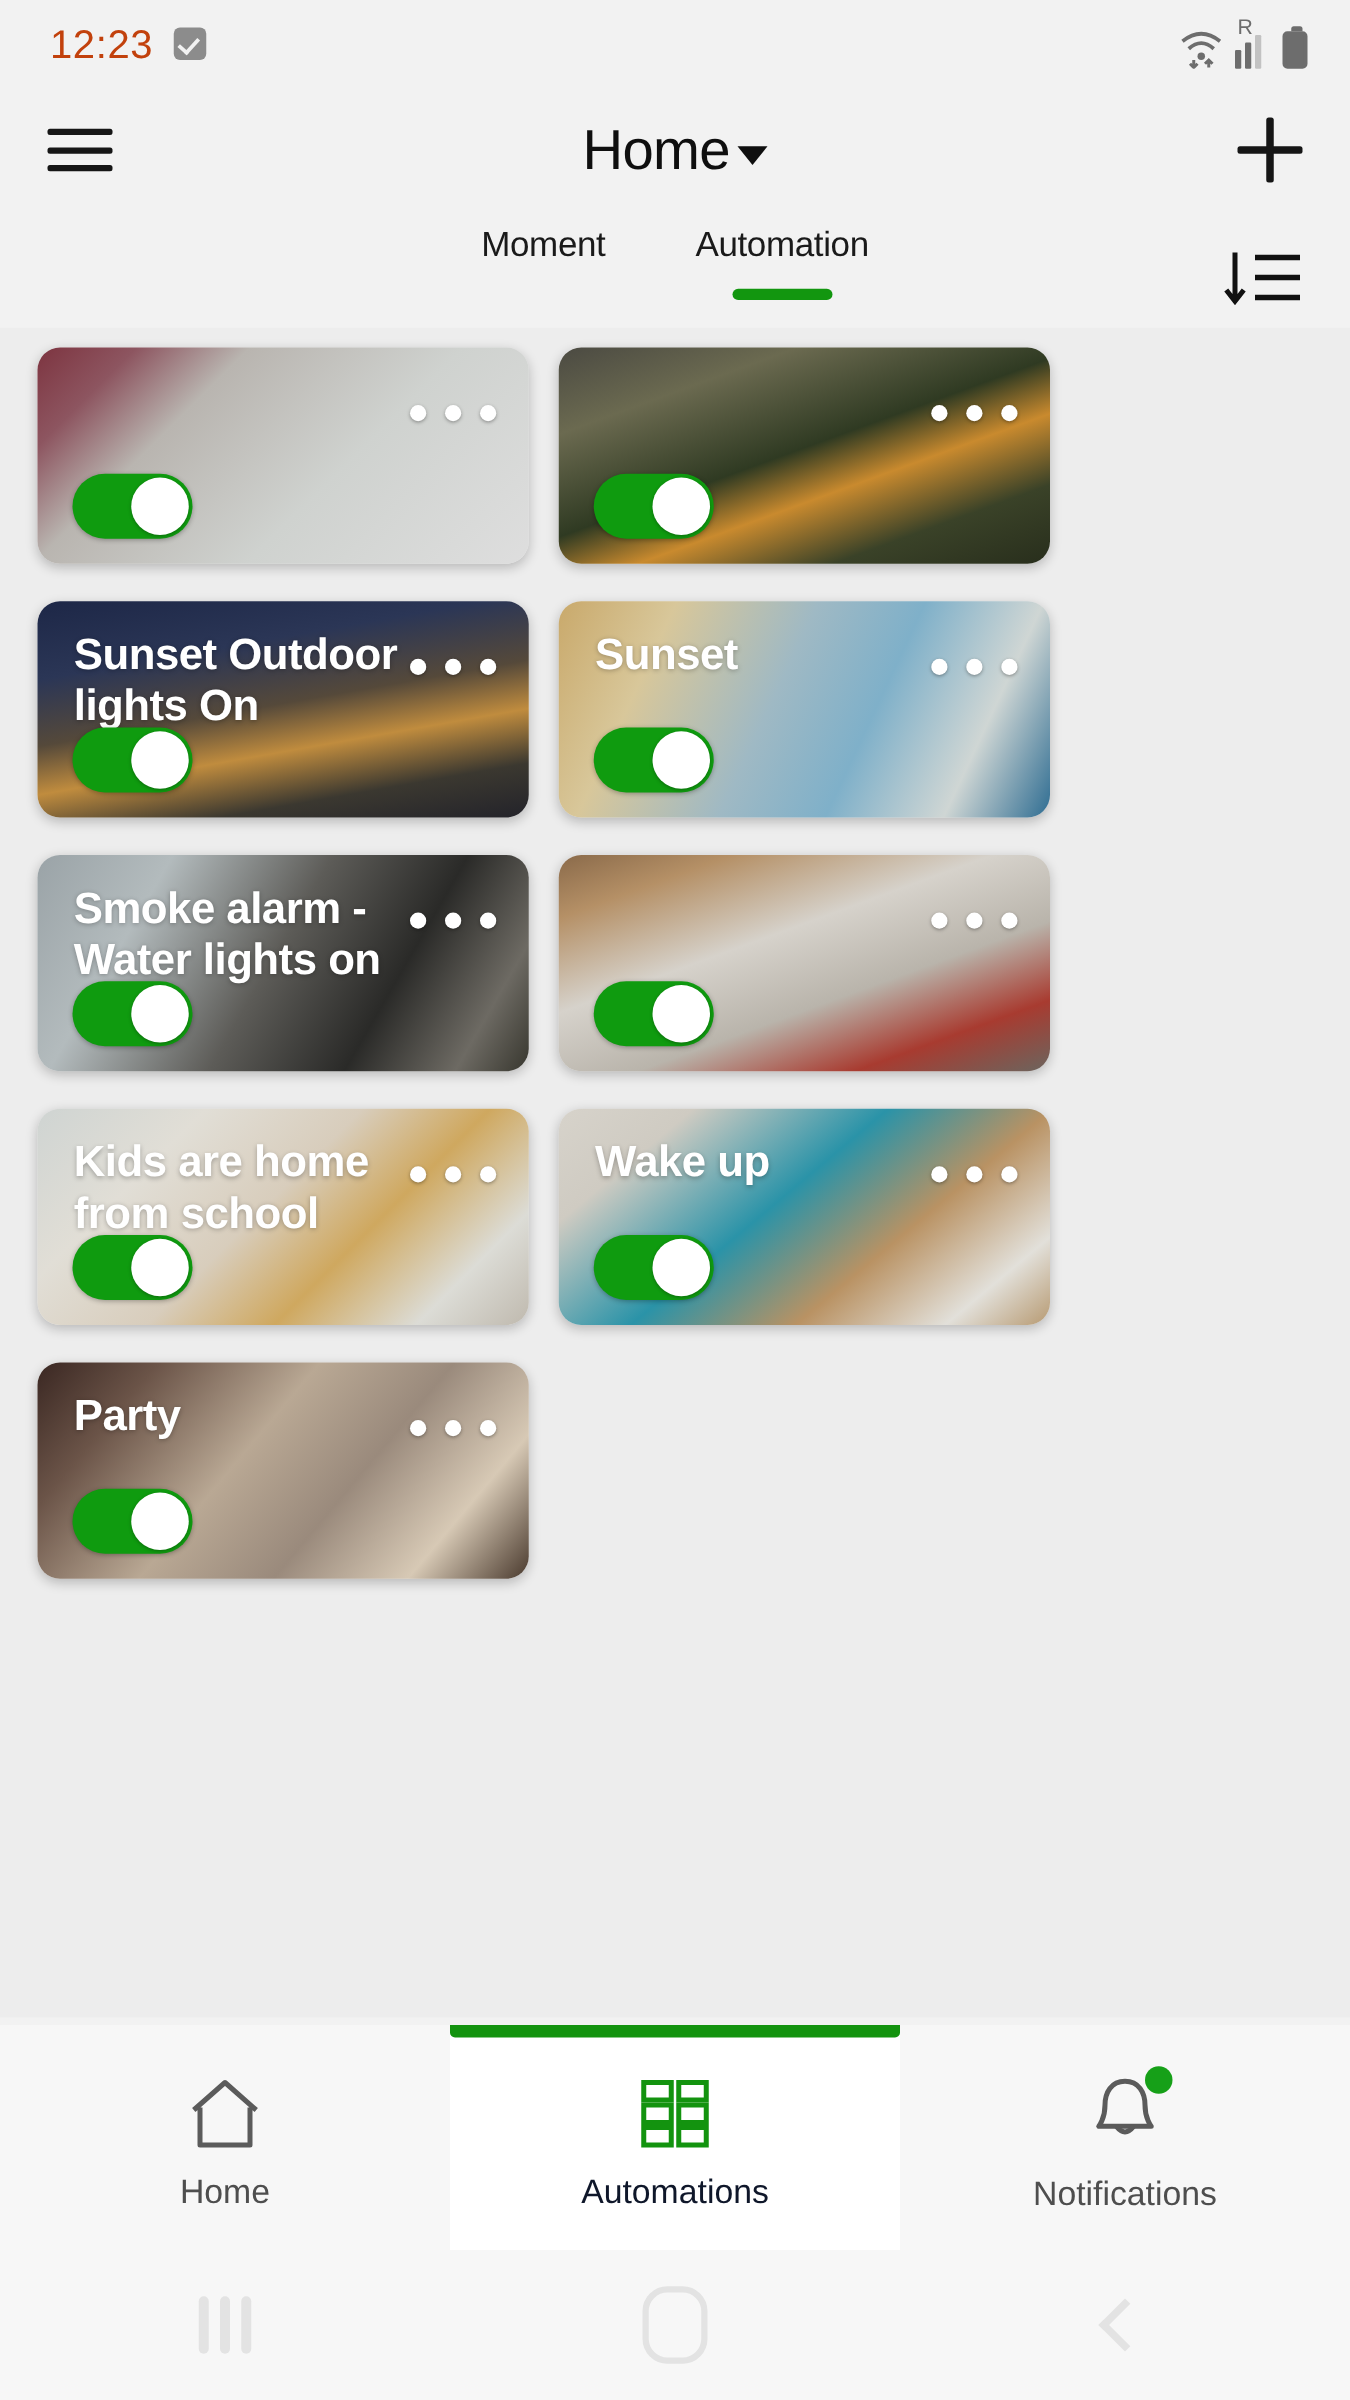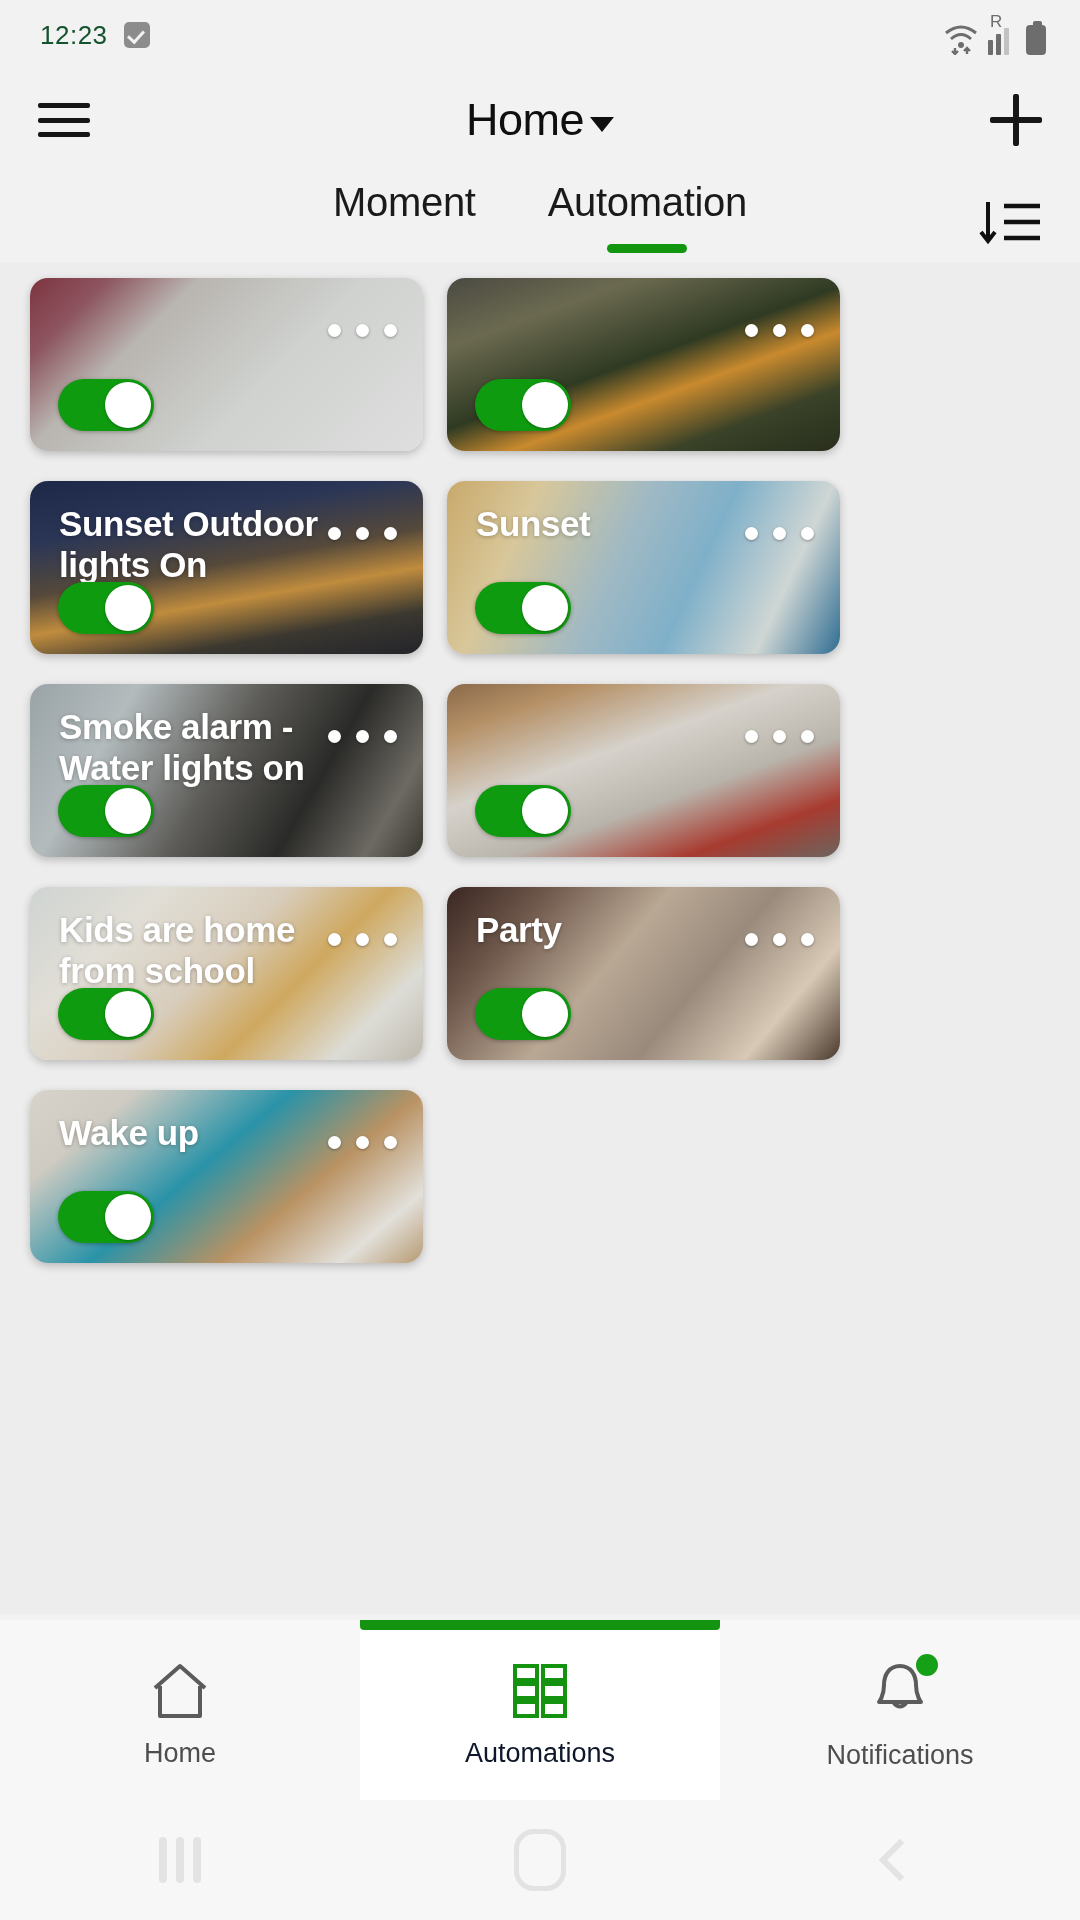--- a/index.html
+++ b/index.html
@@ -11,21 +11,21 @@
     overflow:hidden;
   }
 
   
   .statusbar{
     height:70px; display:flex; align-items:center;
     justify-content:space-between; padding:0 34px 0 40px;
     background:#f2f2f2;
   }
   .sb-left{ display:flex; align-items:center; gap:16px; }
-  .sb-time{ font-size:26px; color:#14532d; letter-spacing:.5px; }
+  .sb-time{ font-size:32px; color:#c2410c; letter-spacing:.5px; }
   .sb-chk{ width:26px; height:26px; border-radius:5px; background:#8c8c8c;
            position:relative; }
   .sb-chk:after{ content:""; position:absolute; left:7px; top:5px;
            width:7px; height:13px; border:solid #f2f2f2; border-width:0 3px 3px 0;
            transform:rotate(42deg); }
   .sb-right{ display:flex; align-items:flex-end; gap:9px; }
   .sb-r-letter{ font-size:17px; color:#6d6d6d; position:absolute; top:-4px; left:2px;}
   .bars{ display:flex; align-items:flex-end; gap:3px; position:relative; padding-top:12px;}
   .bars i{ display:block; width:5px; background:#6d6d6d; border-radius:1px; }
   .bars i:nth-child(1){height:9px;} .bars i:nth-child(2){height:15px;}
@@ -46,21 +46,21 @@
   .chev{ width:0;height:0;border-left:12px solid transparent;border-right:12px solid transparent;
          border-top:15px solid #0f0f0f; margin-top:8px;}
   .plus{ position:relative; width:52px; height:52px; cursor:pointer; }
   .plus:before,.plus:after{ content:""; position:absolute; background:#161616; border-radius:2px;}
   .plus:before{ left:0; top:23px; width:52px; height:6px; }
   .plus:after{ top:0; left:23px; width:6px; height:52px; }
 
   
   .tabbar{ height:92px; position:relative; background:#f2f2f2; }
   .tabs{ display:flex; justify-content:center; gap:72px; padding-top:10px; }
-  .tab{ font-size:40px; color:#1a1a1a; padding-bottom:14px; position:relative;
+  .tab{ font-size:28px; color:#1a1a1a; padding-bottom:14px; position:relative;
         cursor:pointer; letter-spacing:-.3px; }
   .tab.active:after{ content:""; position:absolute; left:50%; transform:translateX(-50%);
         bottom:-14px; width:80px; height:9px; background:#12960f; border-radius:6px; }
   .sort{ position:absolute; right:36px; top:28px; width:66px; height:48px; cursor:pointer; }
 
   
   .scroll{ background:#ededed; padding:16px 0 0 0; height:1352px; }
   .grid{ display:flex; flex-wrap:wrap; gap:30px 24px; padding:0 30px; }
   .card{ width:393px; height:173px; border-radius:18px; position:relative;
          overflow:hidden; cursor:pointer;
@@ -229,34 +229,34 @@
       <div class="dots">
           <i></i>
           <i></i>
           <i></i>
         </div>
       <div class="toggle">
           <span class="knob"></span>
         </div>
     </div>
 
+    <div class="card" style="background:linear-gradient(140deg,#d7d3cb 0%,#cfcbc2 18%,#2a93a8 44%,#b99263 66%,#e2e0da 86%,#b79a72 100%);">
+      <div class="card-title">Wake up</div>
+      <div class="dots">
+          <i></i>
+          <i></i>
+          <i></i>
+        </div>
+      <div class="toggle">
+          <span class="knob"></span>
+        </div>
+    </div>
+
     <div class="card" style="background:linear-gradient(130deg,#3a2722 0%,#6b5448 18%,#b9a894 42%,#9a8a7c 62%,#d7c9b5 82%,#4a3a2e 100%);">
       <div class="card-title">Party</div>
-      <div class="dots">
-          <i></i>
-          <i></i>
-          <i></i>
-        </div>
-      <div class="toggle">
-          <span class="knob"></span>
-        </div>
-    </div>
-
-    <div class="card" style="background:linear-gradient(140deg,#d7d3cb 0%,#cfcbc2 18%,#2a93a8 44%,#b99263 66%,#e2e0da 86%,#b79a72 100%);">
-      <div class="card-title">Wake up</div>
       <div class="dots">
           <i></i>
           <i></i>
           <i></i>
         </div>
       <div class="toggle">
           <span class="knob"></span>
         </div>
     </div>
 

